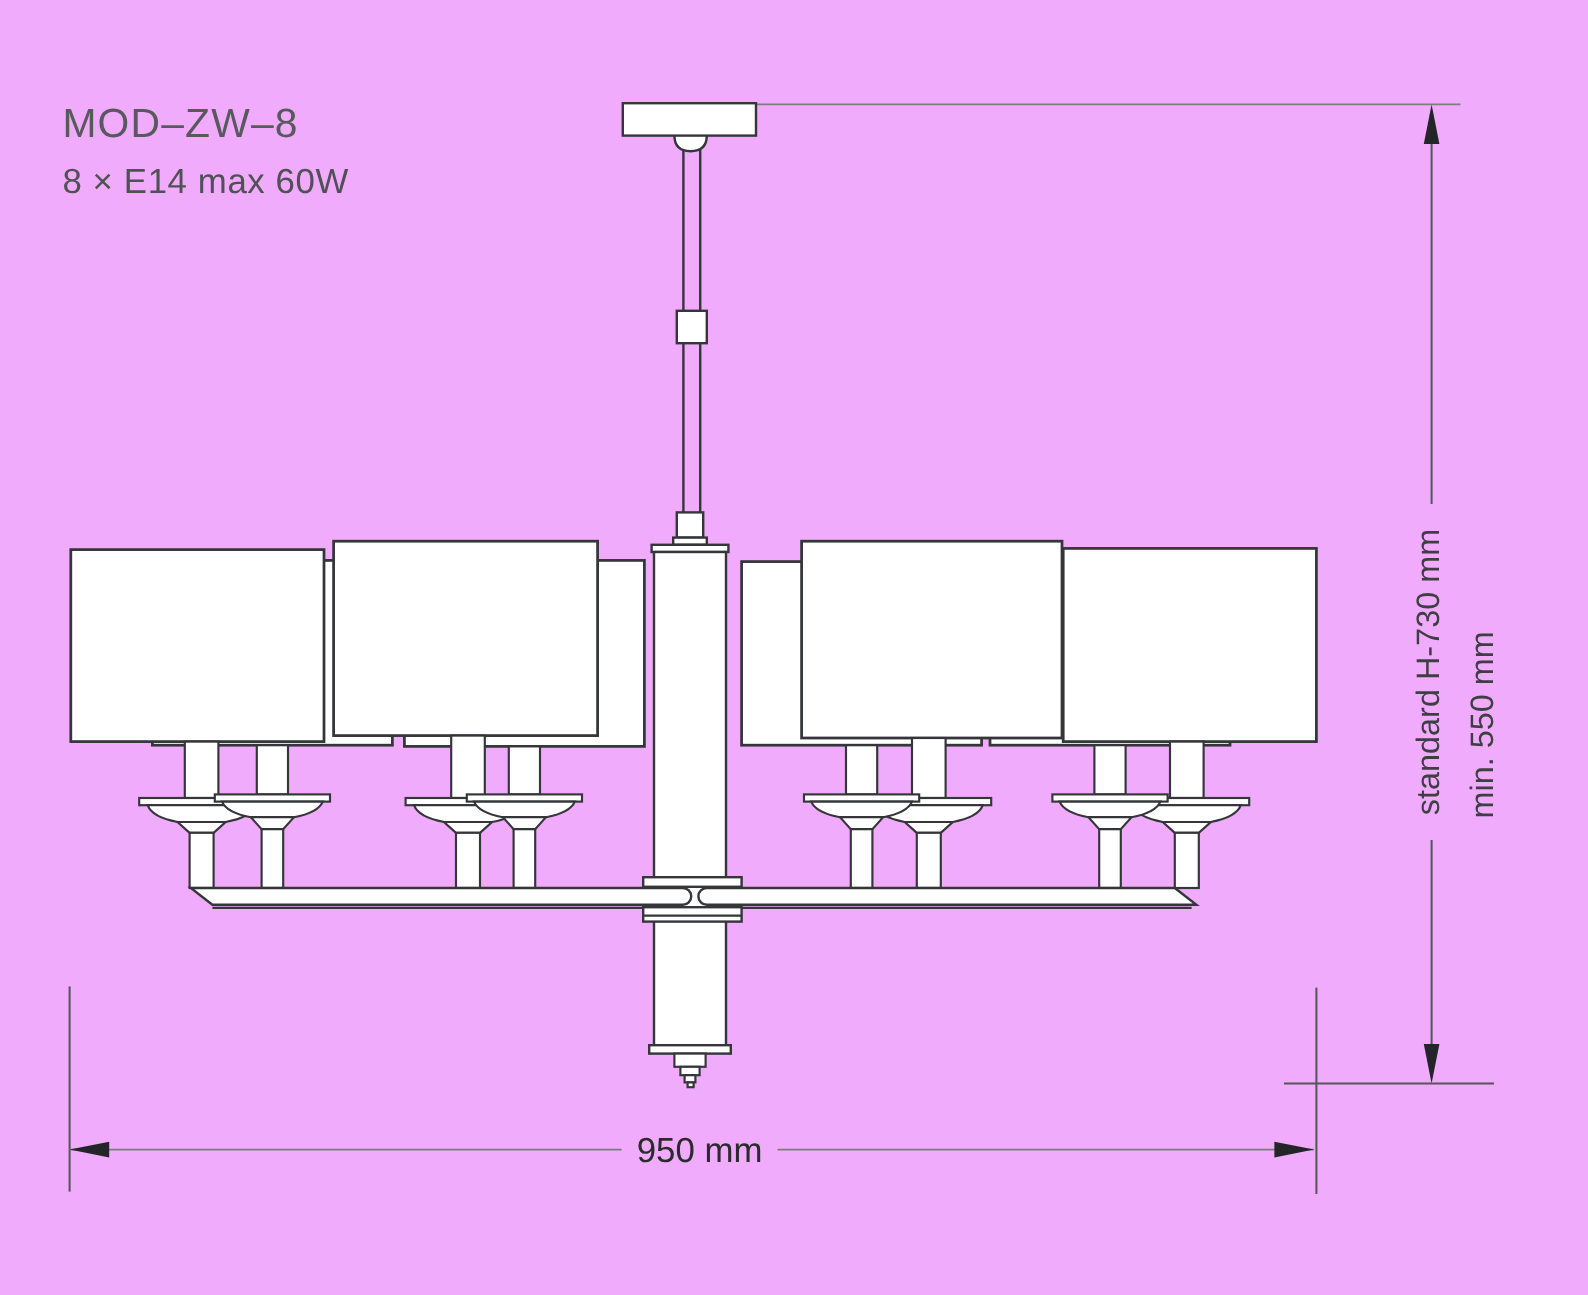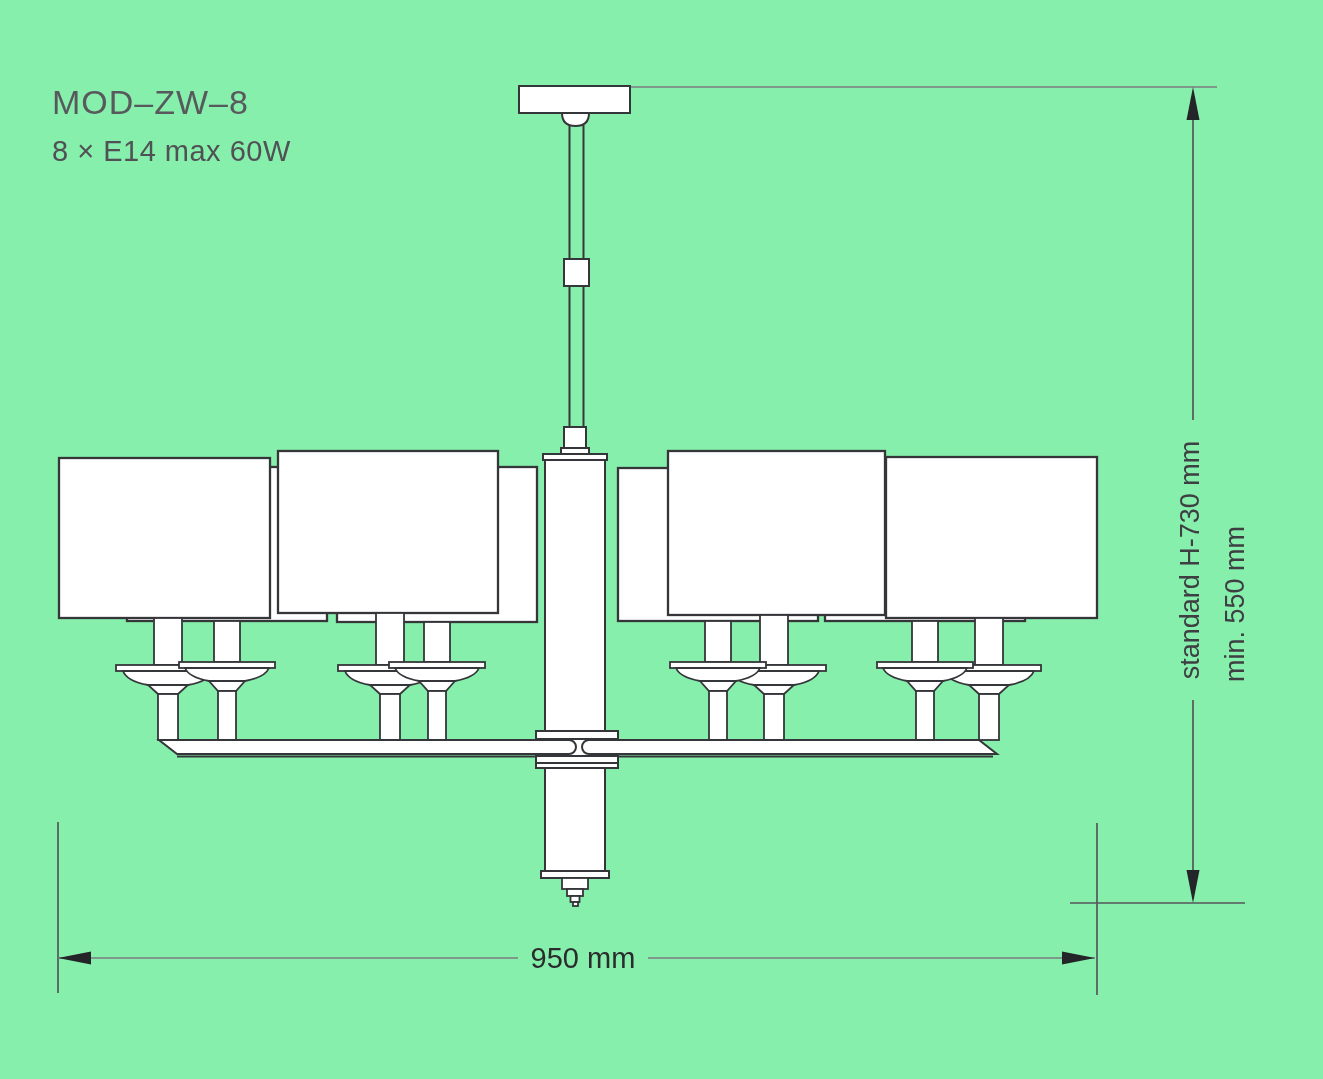--- a/index.html
+++ b/index.html
@@ -1,16 +1,16 @@
 <!DOCTYPE html>
 <html><head>
 <meta charset="utf-8">
 <style>
   html,body{margin:0;padding:0;background:#ffffff;}
-  #page{position:relative;width:1323px;height:1079px;background:#86efac;overflow:hidden;}
+  #page{position:relative;width:1323px;height:1079px;background:#f0abfc;overflow:hidden;}
   svg{display:block;}
   .st{stroke:#35363a;stroke-width:2;fill:none;stroke-linejoin:round;}
   .sf{stroke:#35363a;stroke-width:2;fill:#ffffff;stroke-linejoin:miter;}
   .shade{stroke:#35363a;stroke-width:2.3;fill:#ffffff;}
   .thin{stroke-width:1.8;}
   .dim{stroke:#55565a;stroke-width:1.7;fill:none;}
   .ext{stroke:#7b7c80;stroke-width:1.6;fill:none;}
   .arr{fill:#242528;stroke:none;}
   text{font-family:"Liberation Sans", sans-serif;}
   .title{font-size:34px;fill:#58595c;letter-spacing:1px;font-weight:300;}

